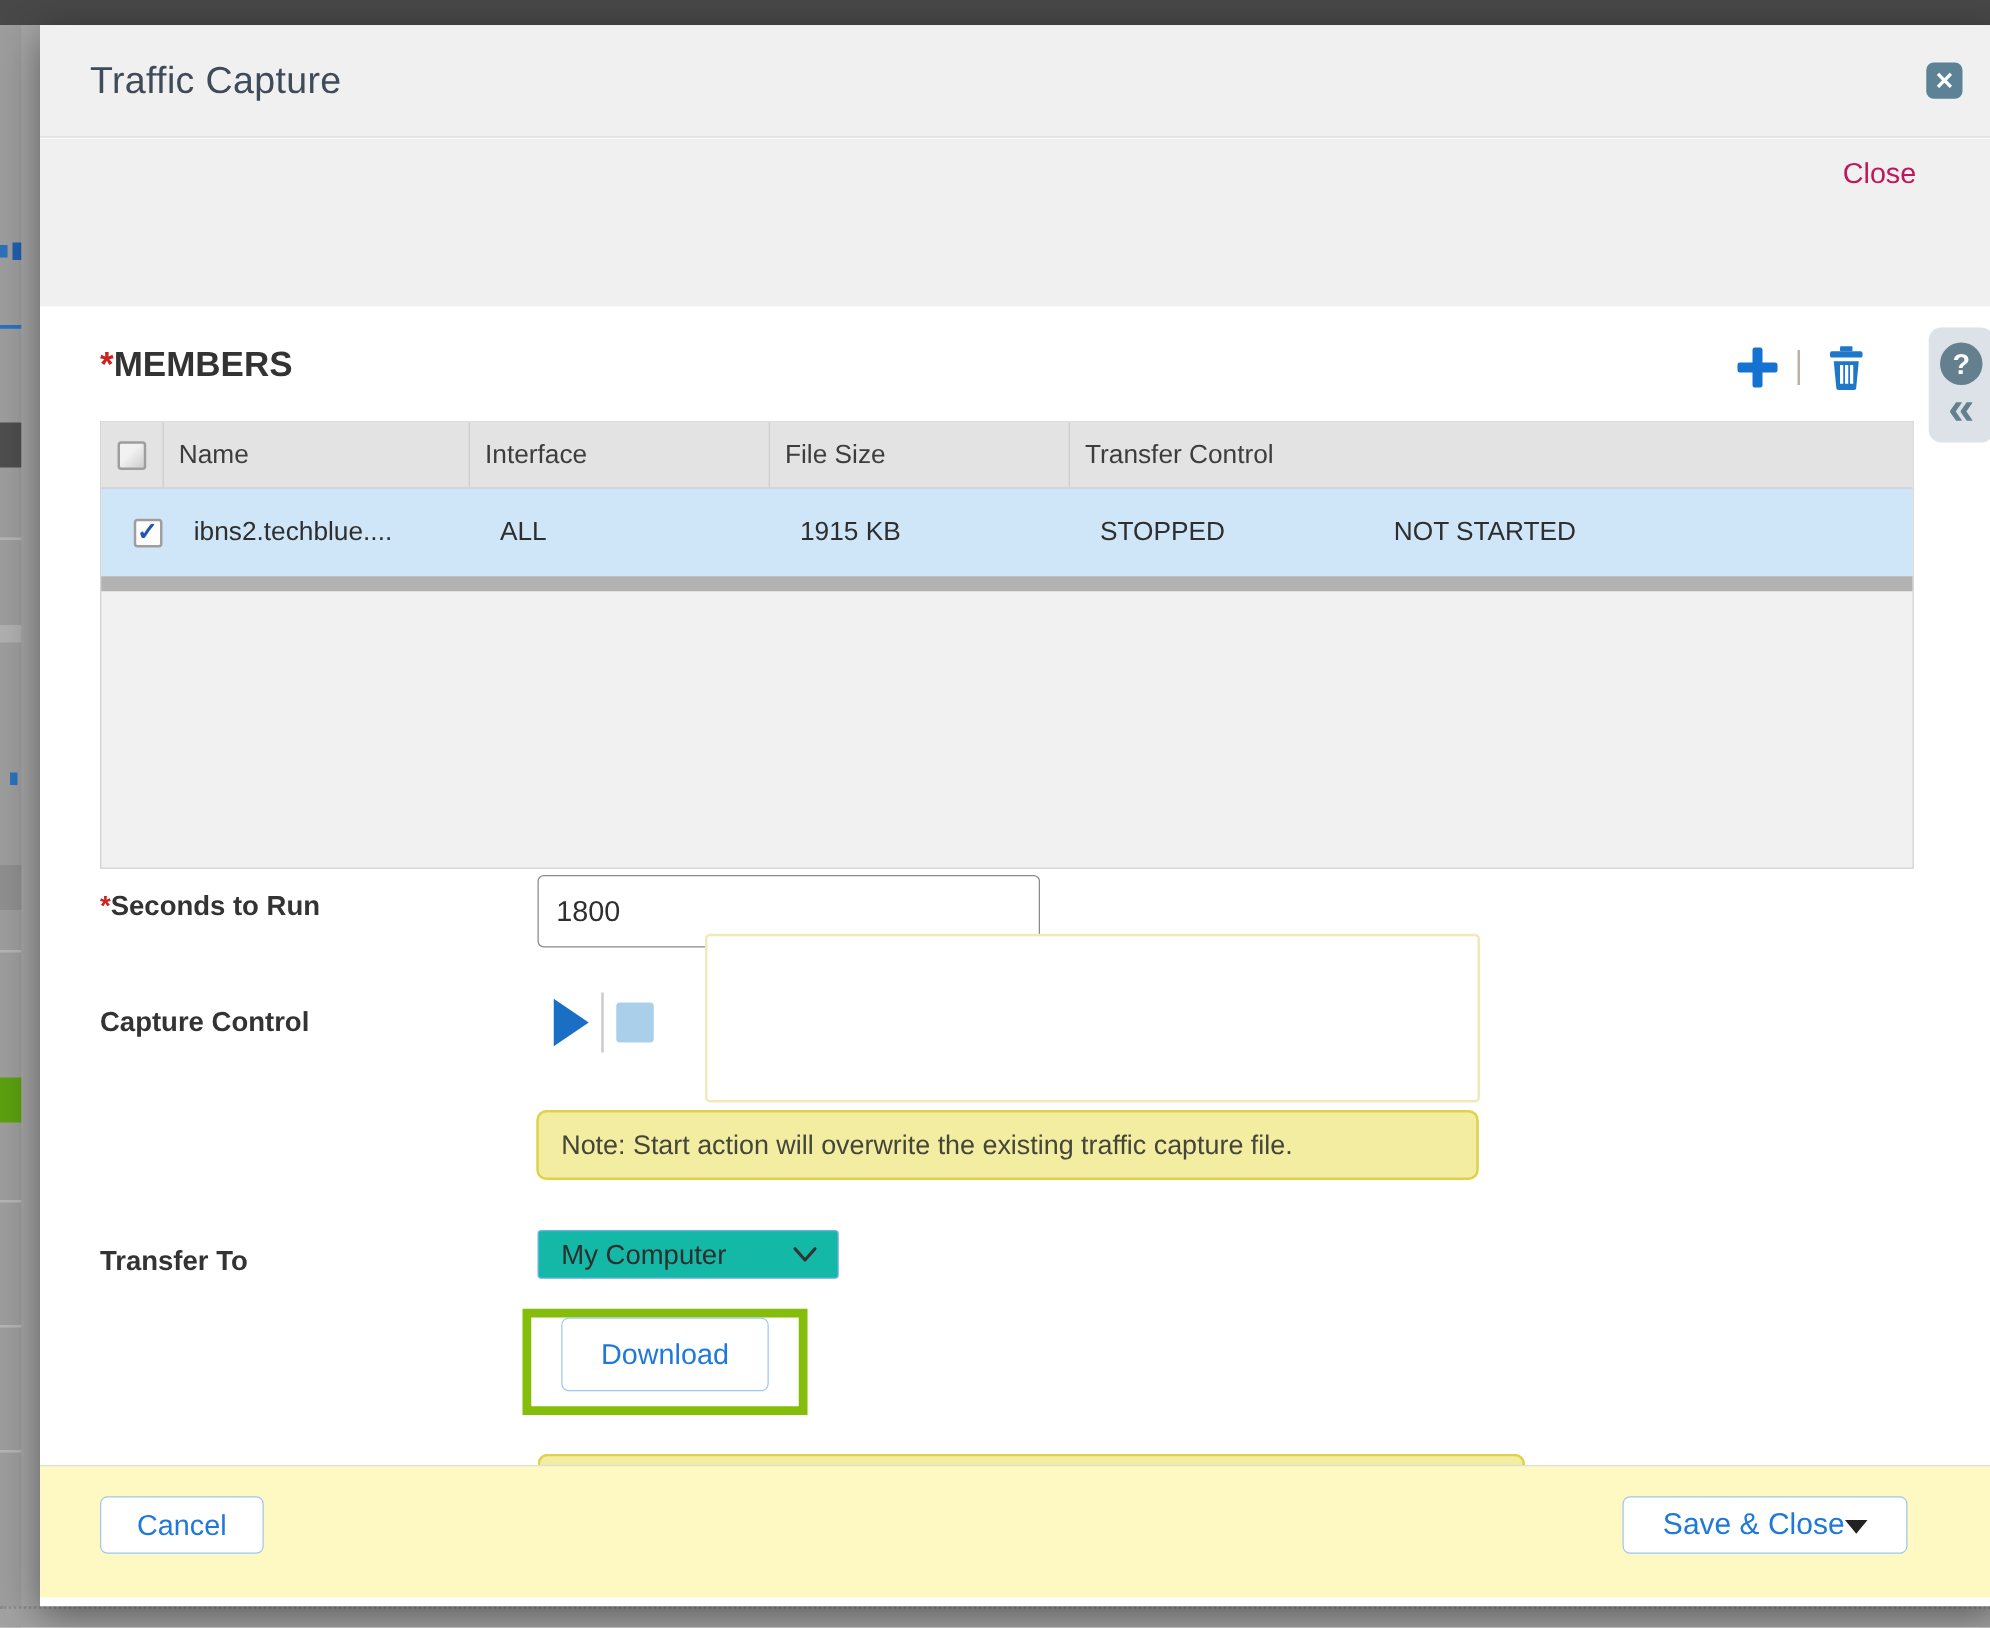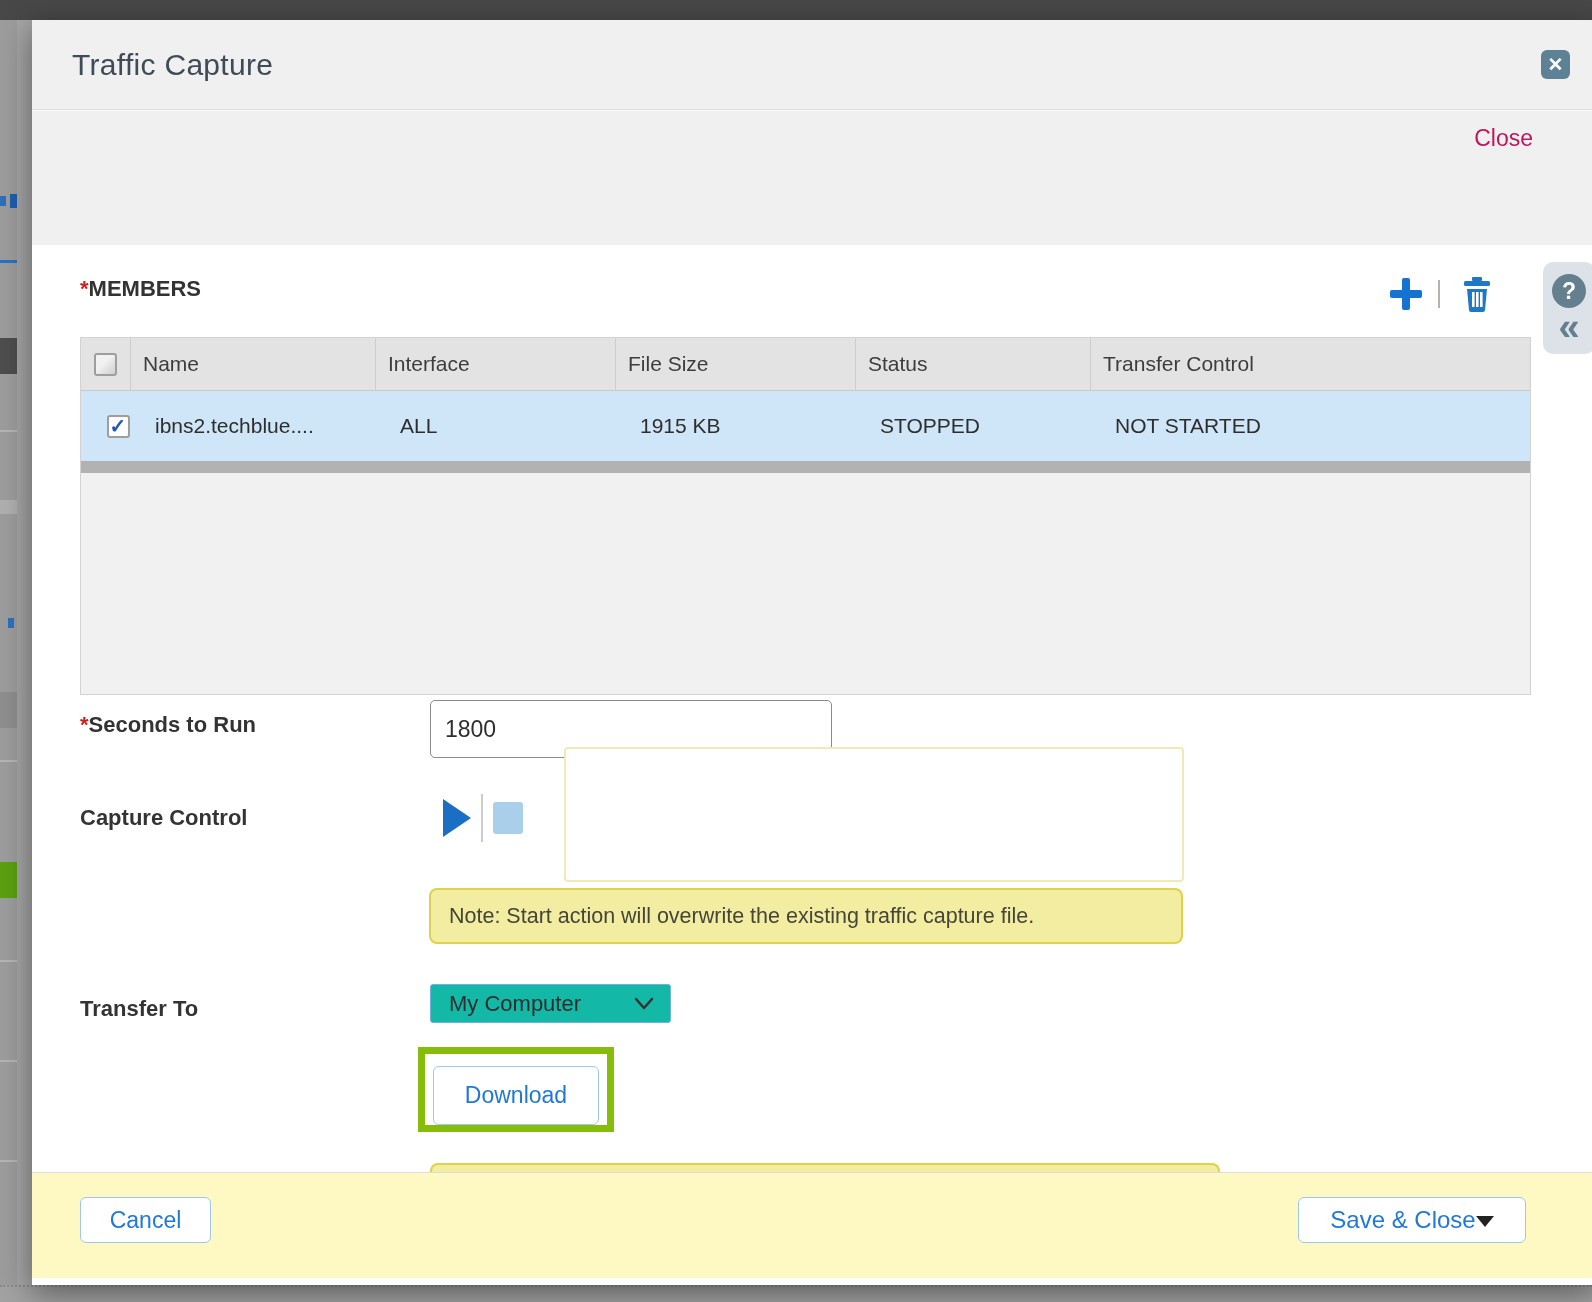--- a/index.html
+++ b/index.html
@@ -44,21 +44,21 @@
   .banner-box {
     position:absolute; left:16px; top:55px; width:1504px; height:52px;
     background:#fbfdff; border:1.5px solid #a7c9e8; border-radius:6px;
     display:flex; align-items:center; padding-left:38px;
     font-size:22px; color:#2e2e2e;
   }
 
   
   .members-label {
     position:absolute; left:48px; top:256px;
-    font-size:22px; font-weight:bold; color:#333333;
+    font-size:28px; font-weight:bold; color:#333333;
   }
   .req { color:#cc2222; }
   .plus-icon { position:absolute; left:1358px; top:258px; width:32px; height:32px; cursor:pointer; }
   .plus-icon::before { content:""; position:absolute; left:12px; top:0; width:8px; height:32px; background:#1472d0; border-radius:2px; }
   .plus-icon::after  { content:""; position:absolute; left:0; top:12px; width:32px; height:8px; background:#1472d0; border-radius:2px; }
   .icon-divider { position:absolute; left:1406px; top:260px; width:2px; height:28px; background:#b9b2a8; }
   .trash-icon { position:absolute; left:1428px; top:256px; width:34px; height:36px; cursor:pointer; }
   .help-panel {
     position:absolute; left:1511px; top:242px; width:52px; height:92px;
     background:#dce2e7; border-radius:10px;
@@ -121,23 +121,23 @@
     display:flex; align-items:center; padding-left:18px;
     font-size:21.5px; color:#45453a;
   }
   .transfer-select {
     position:absolute; left:398px; top:964px; width:241px; height:39px;
     background:#14b8a6; border:1.5px solid #6fb0e8; border-radius:3px;
     display:flex; align-items:center; justify-content:space-between;
     padding:0 16px 0 18px; font-size:22px; color:#2e2e2e; cursor:pointer;
   }
   .green-highlight {
-    position:absolute; left:386px; top:1027px; width:196px; height:85px;
+    position:absolute; left:386px; top:1027px; width:228px; height:85px;
     border:7px solid #86bd0a; background:#ffffff;
-    display:flex; align-items:flex-end; justify-content:center;
+    display:flex; align-items:flex-start; justify-content:center;
   }
   .download-btn {
     width:166px; height:59px; background:#ffffff;
     border:1.5px solid #9fc8ee; border-radius:6px;
     display:flex; align-items:center; justify-content:center;
     font-size:23px; color:#2079d8; cursor:pointer;
   }
   .bottom-note-sliver {
     position:absolute; left:398px; top:1143px; width:790px; height:12px;
     background:#f2eda1; border:2px solid #ddd24a; border-bottom:none;
@@ -233,21 +233,20 @@
   </div>
 
   <div class="members-table">
     <div class="t-grid t-head">
       <div class="cell cb">
         <div class="checkbox header-cb"></div>
       </div>
       <div class="cell">Name</div>
       <div class="cell">Interface</div>
       <div class="cell">File Size</div>
-      <div class="cell">Status</div>
       <div class="cell">Transfer Control</div>
     </div>
     <div class="t-grid t-row">
       <div class="cell cb">
         <div class="checkbox">
           <span class="check-glyph">✓</span>
         </div>
       </div>
       <div class="cell">ibns2.techblue....</div>
       <div class="cell">ALL</div>

